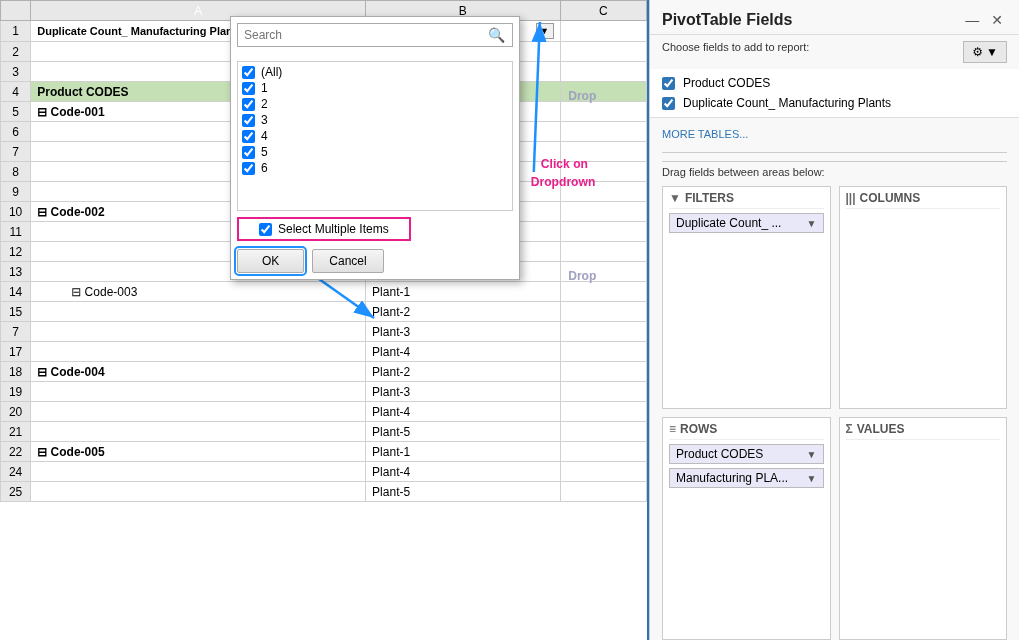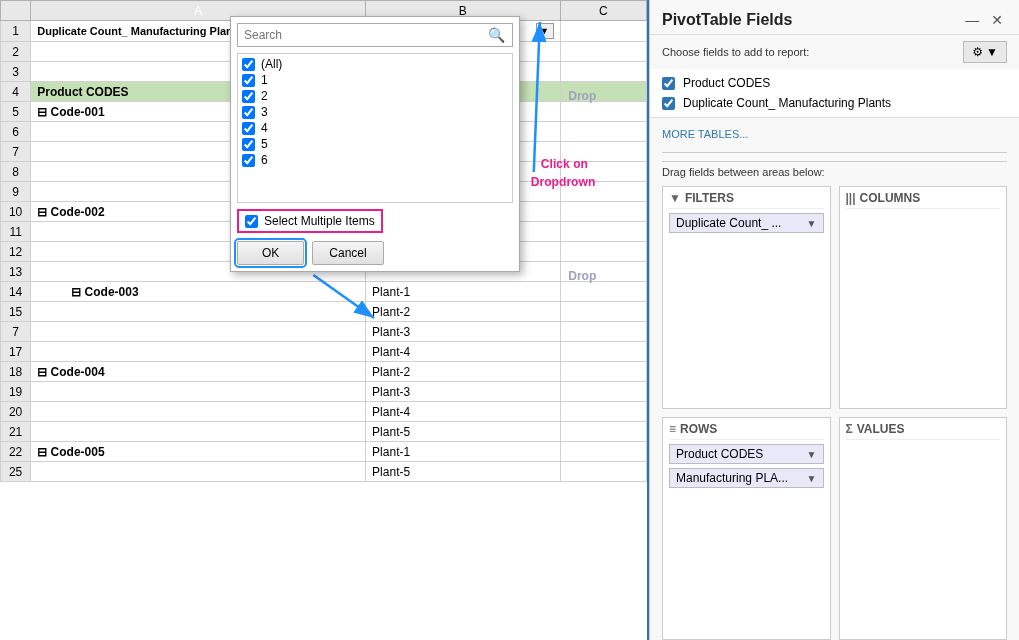--- a/index.html
+++ b/index.html
@@ -26,21 +26,21 @@
       background: #fff;
       border: 1px solid #aaa;
       box-shadow: 3px 3px 8px rgba(0,0,0,0.3);
       z-index: 10;
       padding: 6px;
     }
     .filter-search {
       display: flex;
       align-items: center;
       border: 1px solid #aaa;
-      margin-bottom: 6px;
+      margin-bottom: 14px;
       background: #fff;
     }
     .filter-search input {
       flex: 1;
       border: none;
       outline: none;
       padding: 3px 6px;
       font-size: 12px;
     }
     .filter-search-icon {
@@ -62,21 +62,21 @@
       padding: 1px 0;
       cursor: pointer;
     }
     .filter-item input[type="checkbox"] { cursor: pointer; }
     .select-multiple-row {
       display: flex;
       align-items: center;
       gap: 6px;
       margin-bottom: 8px;
       border: 2px solid #e91e8c;
-      padding: 3px 6px;
+      padding: 3px 20px;
       width: fit-content;
       cursor: pointer;
     }
     .filter-buttons {
       display: flex;
       gap: 8px;
     }
     .btn-ok {
       background: linear-gradient(to bottom, #f5f5f5, #e0e0e0);
       border: 1px solid #aaa;
@@ -150,21 +150,21 @@
     }
     .pivot-header-icon {
       font-size: 14px;
       color: #555;
       cursor: pointer;
       padding: 2px 4px;
     }
     .pivot-subheader {
       display: flex;
       justify-content: space-between;
-      align-items: center;
+      align-items: flex-start;
       padding: 6px 12px;
     }
     .pivot-subheader-text { font-size: 11px; color: #333; }
     .pivot-gear {
       background: #e8e8e8;
       border: 1px solid #bbb;
       padding: 3px 8px;
       display: flex;
       align-items: center;
       gap: 3px;
@@ -333,21 +333,21 @@
           </tr>
         <tr>
             <td class="row-header">13</td>
             <td class="col-a"></td>
             <td class="col-b"></td>
             <td class="col-c"></td>
           </tr>
 
         <tr>
           <td class="row-header">14</td>
-          <td class="col-a" style="font-weight:bold;padding-left:40px;">⊟ Code-003</td>
+          <td class="col-a" style="font-weight:normal;padding-left:40px;">⊟ Code-003</td>
           <td class="col-b">Plant-1</td>
           <td class="col-c"></td>
         </tr>
         <tr>
             <td class="row-header">15</td>
             <td class="col-a"></td>
             <td class="col-b">Plant-2</td>
             <td class="col-c"></td>
           </tr>
         <tr>
@@ -387,20 +387,26 @@
             <td class="col-b">Plant-5</td>
             <td class="col-c"></td>
           </tr>
 
         <tr>
           <td class="row-header">22</td>
           <td class="col-a" style="font-weight:bold;">⊟ Code-005</td>
           <td class="col-b">Plant-1</td>
           <td class="col-c"></td>
         </tr>
+        <tr>
+            <td class="row-header">24</td>
+            <td class="col-a"></td>
+            <td class="col-b">Plant-4</td>
+            <td class="col-c"></td>
+          </tr>
         <tr>
             <td class="row-header">25</td>
             <td class="col-a"></td>
             <td class="col-b">Plant-5</td>
             <td class="col-c"></td>
           </tr>
       </tbody>
     </table>
   </div>
 

